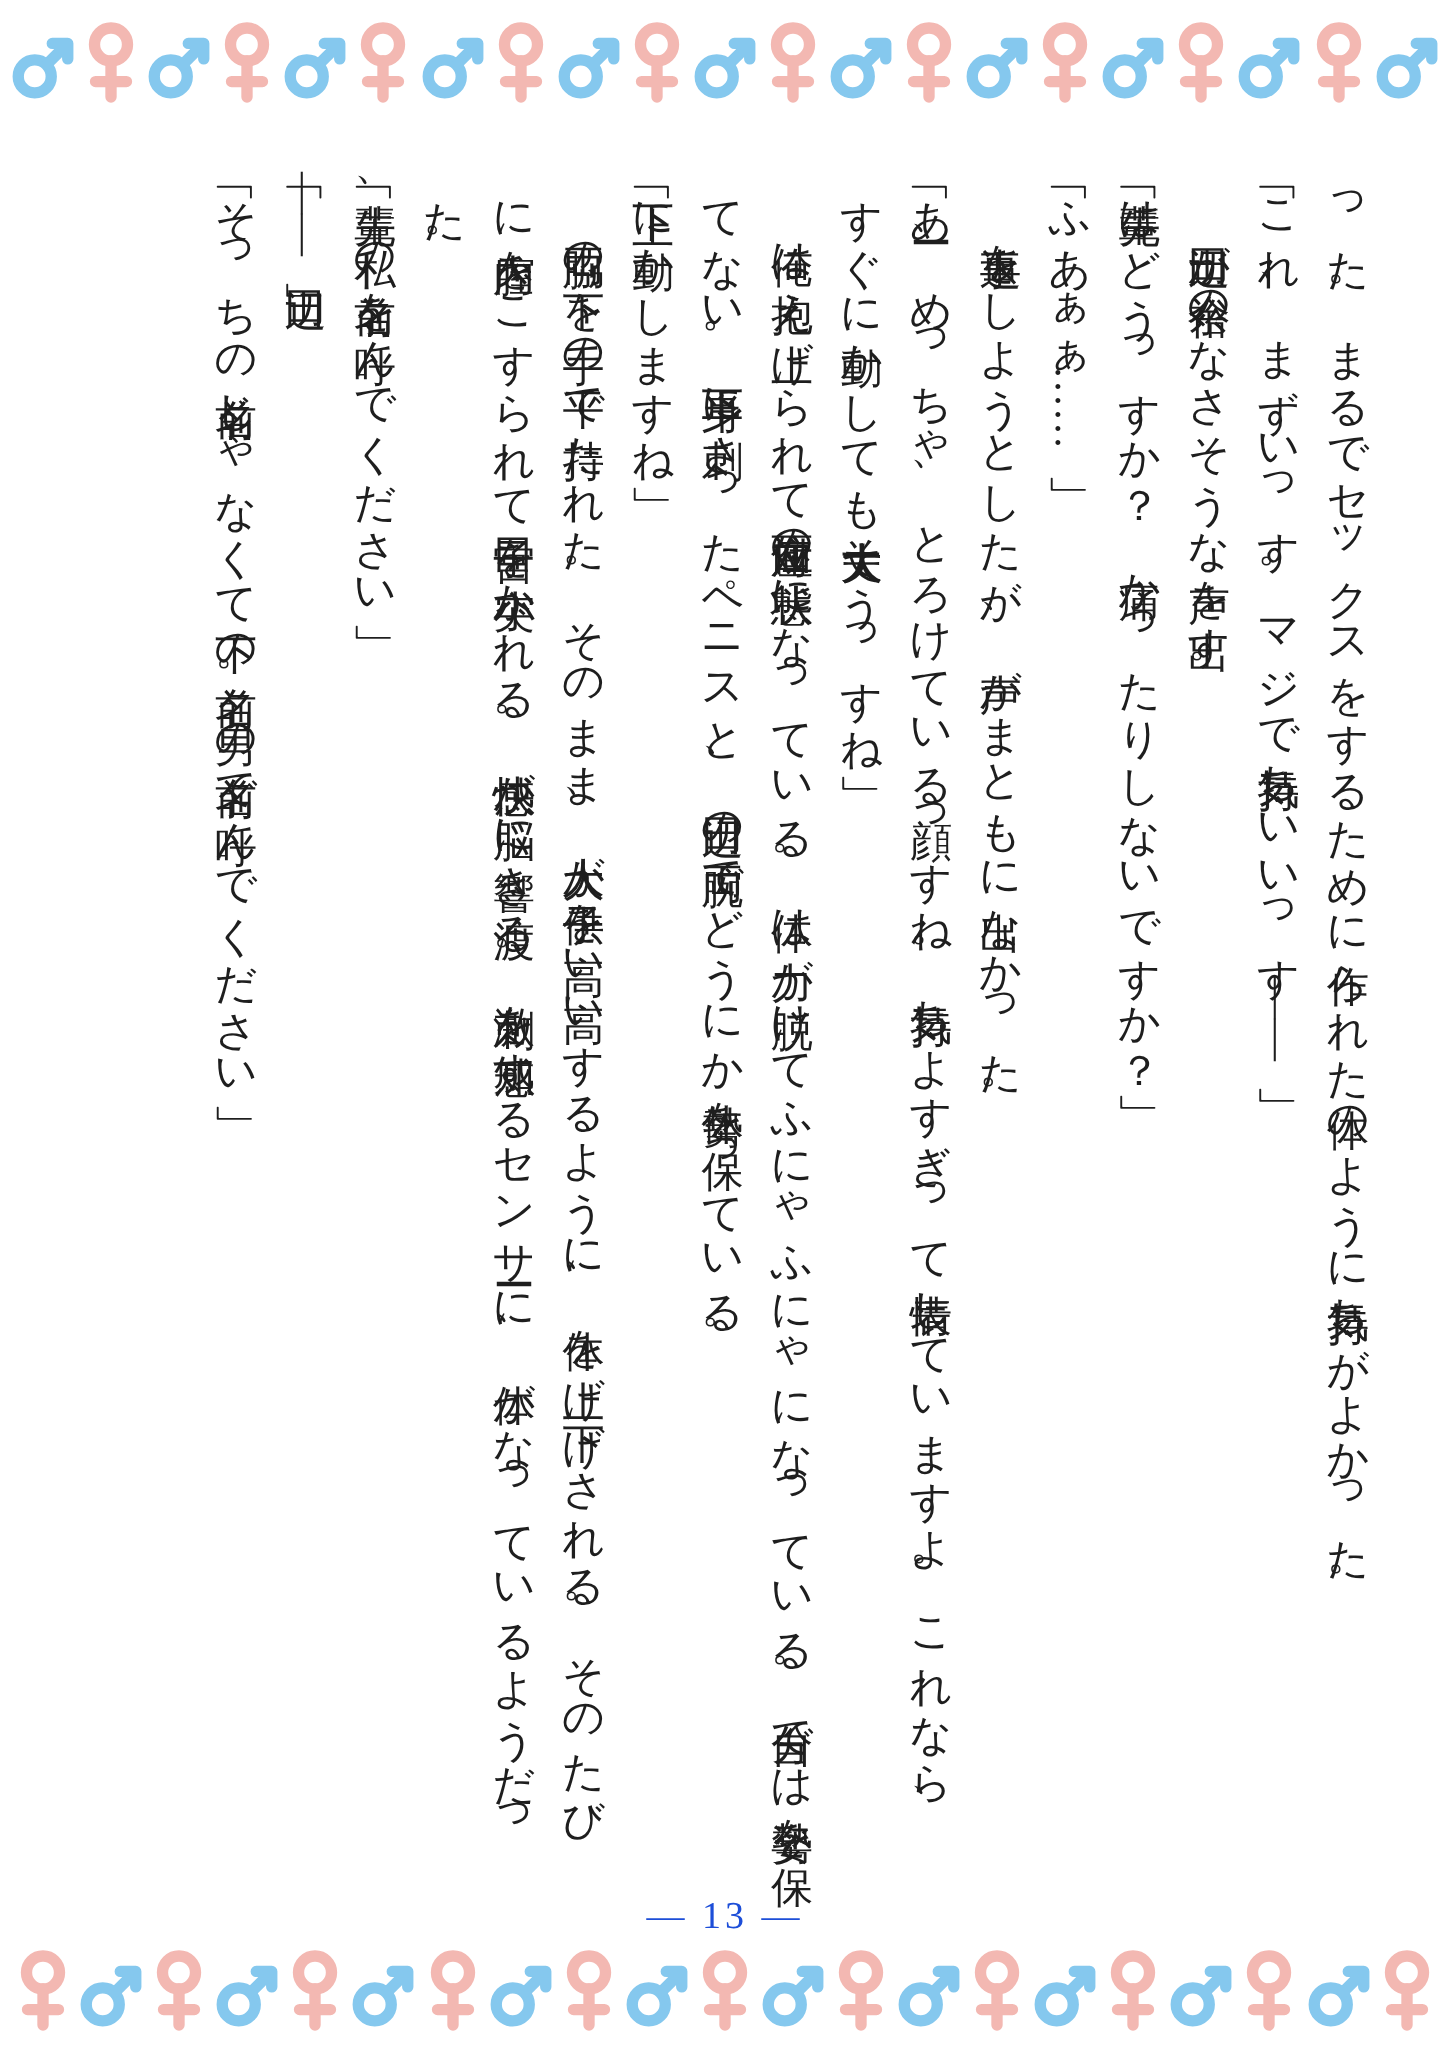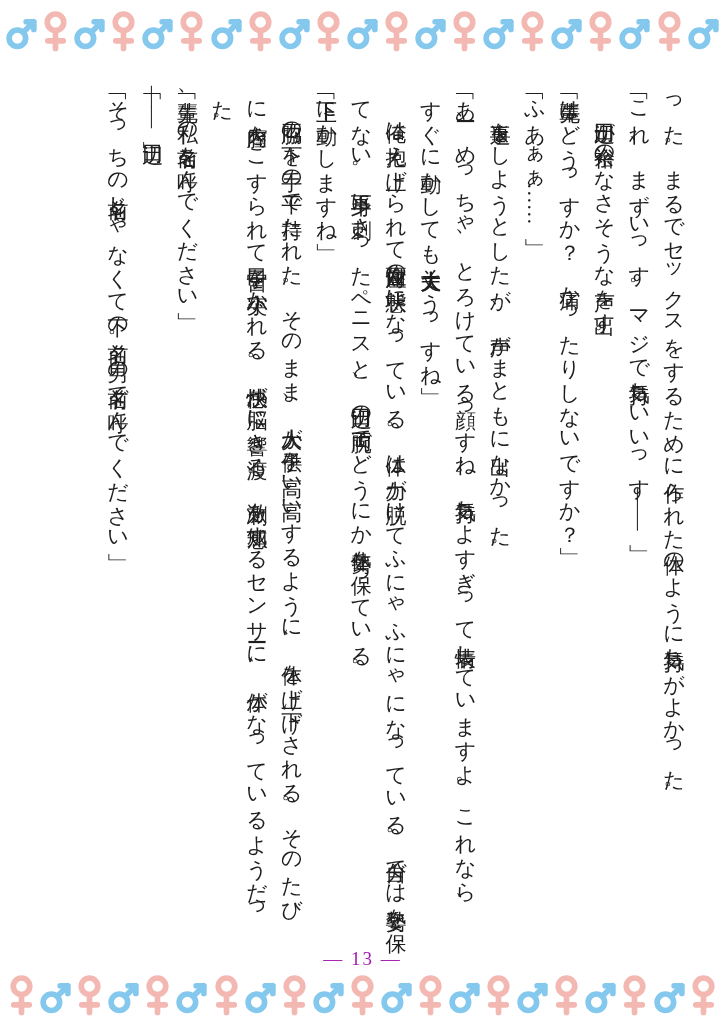--- a/index.html
+++ b/index.html
@@ -26,21 +26,21 @@
     -webkit-writing-mode:vertical-rl;
     text-orientation:mixed;
     font-size:21px;line-height:1.655;
     letter-spacing:0;
   }
   .text-area p{margin:0;padding:0;text-indent:0;}
   .text-area p.indent{text-indent:1em;}
 
   .page-number{
     position:absolute;left:0;width:725px;bottom:54px;
-    text-align:center;font-size:19px;color:#a21caf;
+    text-align:center;font-size:19px;color:#1d4ed8;
     letter-spacing:2px;
   }
 </style>
 </head>
 <body>
 
 <div class="border-row top">
     <span>
       <svg class="gsym" viewBox="0 0 32 40" xmlns="http://www.w3.org/2000/svg">
         <circle cx="12" cy="27" r="8" fill="none" stroke="#85c8ee" stroke-width="5.5"></circle>

